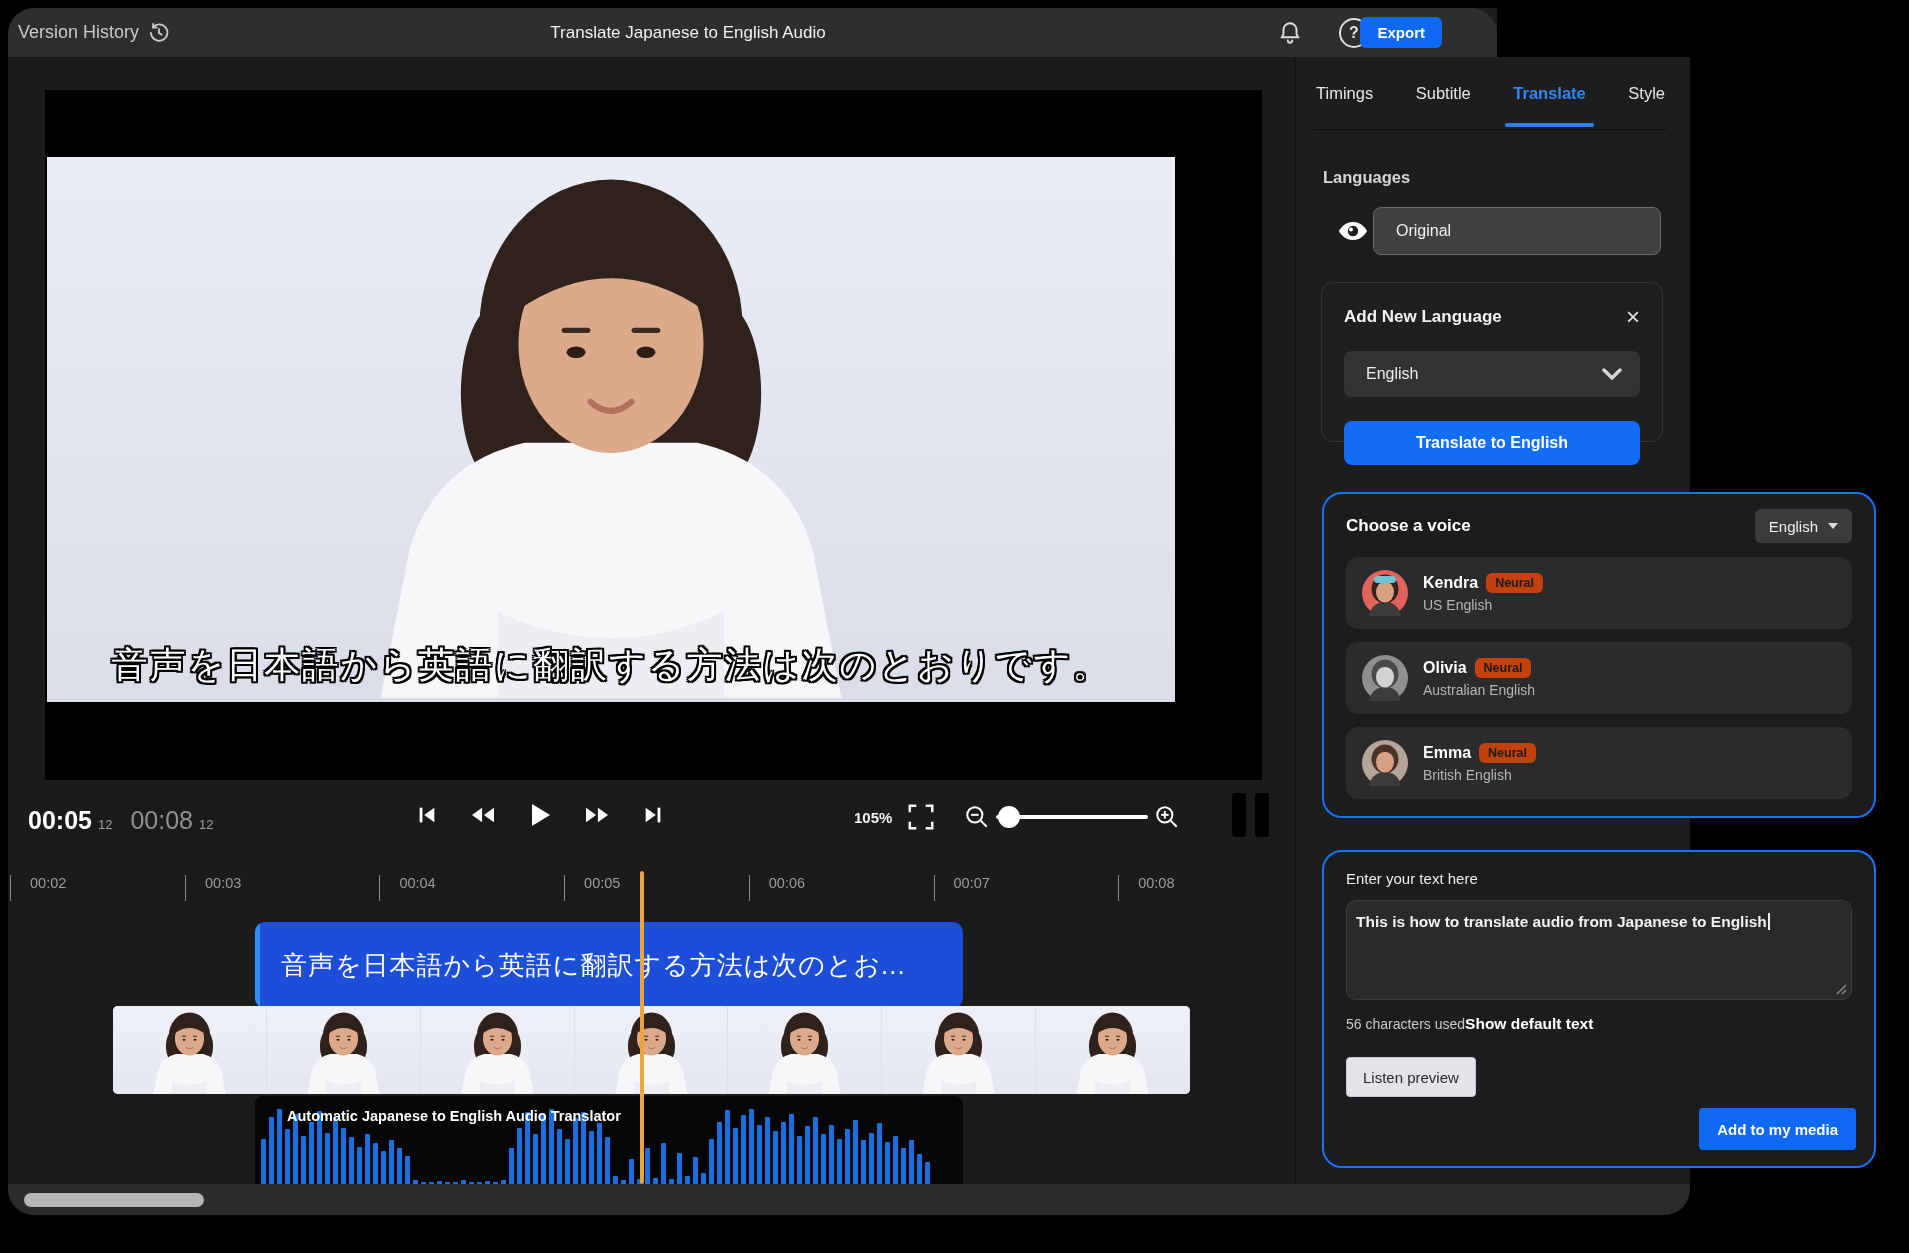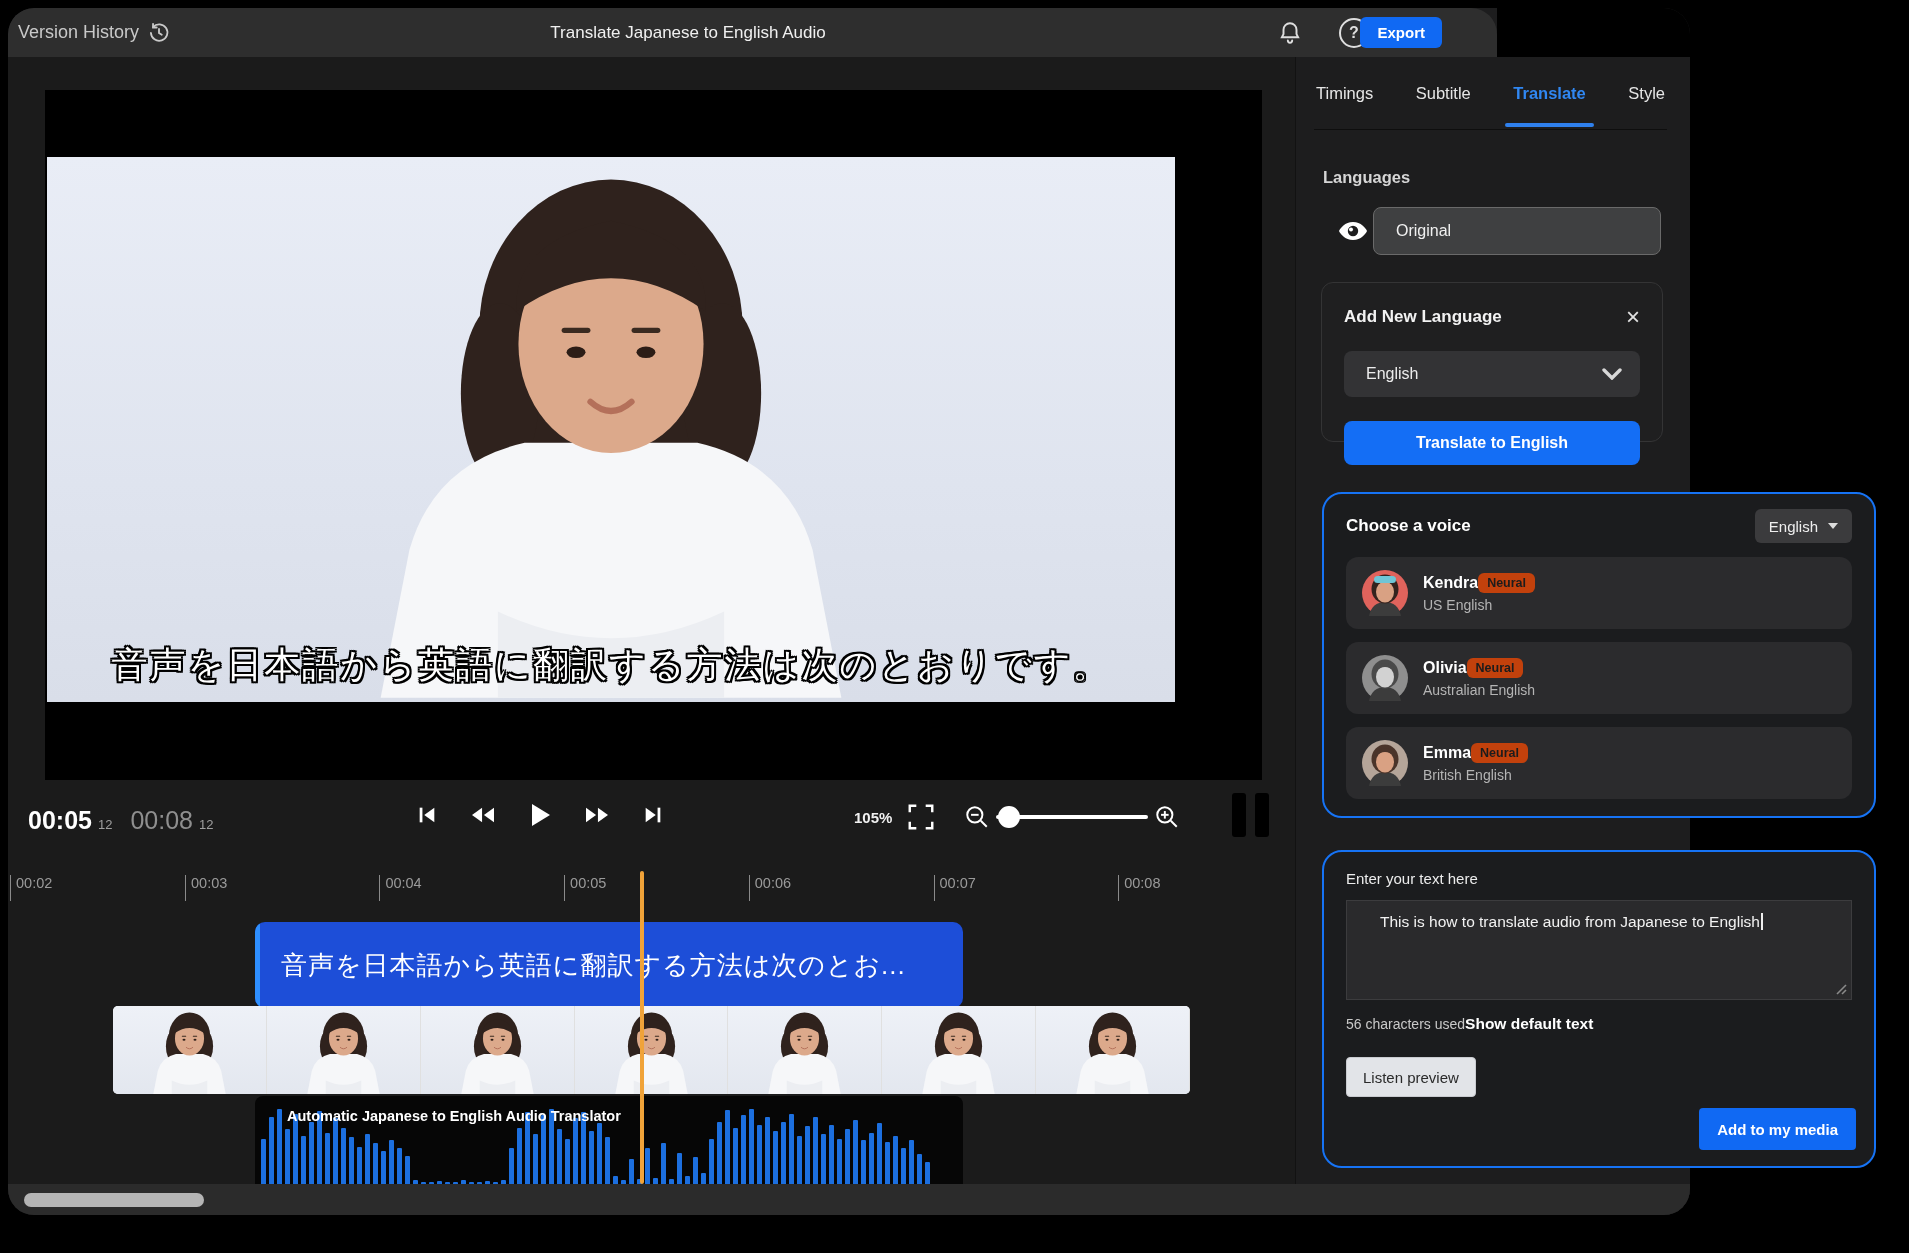--- a/index.html
+++ b/index.html
@@ -38,21 +38,21 @@
   .tr-btn{background:none;border:none;padding:0;cursor:pointer;display:flex;align-items:center;}
   .zoom-cluster{position:absolute;left:846px;top:22px;display:flex;align-items:center;}
   .pct{font-size:15px;font-weight:bold;color:#f0f0f0;width:52px;}
   .slider{position:relative;width:152px;height:26px;margin:0 6px;cursor:pointer;}
   .slider .track{position:absolute;left:0;right:0;top:11px;height:4px;background:#fff;border-radius:2px;}
   .slider .knob{position:absolute;left:2px;top:2px;width:22px;height:22px;background:#fff;border-radius:50%;}
   .pause-bars{position:absolute;left:1224px;top:13px;display:flex;gap:9px;}
   .pause-bars i{display:block;width:14px;height:44px;background:#000;border-radius:3px;}
   
   .ruler{position:absolute;left:0;top:816px;width:1330px;height:34px;cursor:pointer;}
-  .tick{position:absolute;top:2px;height:26px;border-left:1.5px solid #8a8a8a;padding-left:5px;
+  .tick{position:absolute;top:2px;height:26px;border-left:1.5px solid #8a8a8a;padding-left:19px;
         font-size:14.5px;color:#9a9a9a;display:flex;align-items:flex-start;}
   
   .clip-sub{position:absolute;left:247px;top:865px;width:708px;height:86px;background:#1d4ed8;border-radius:10px;
             display:flex;align-items:center;overflow:hidden;cursor:grab;}
   .clip-sub .edge{position:absolute;left:0;top:0;bottom:0;width:5px;background:#2e8fff;}
   .clip-sub .txt{margin:0 26px;font-size:26px;color:#fff;white-space:nowrap;letter-spacing:1px;}
   .filmstrip{position:absolute;left:105px;top:949px;width:1077px;height:88px;background:#ededed;border-radius:5px;
              display:flex;overflow:hidden;cursor:grab;}
   .fs-cell{flex:1;display:flex;align-items:flex-end;justify-content:center;border-right:1px solid #e0e0e0;
            background:linear-gradient(180deg,#eef1f7,#e3e7ef);overflow:hidden;}
@@ -93,28 +93,28 @@
   .bcard{position:absolute;background:#1b1c1e;border:2.5px solid #1673f5;border-radius:20px;box-sizing:border-box;z-index:10;}
   .voice-card{left:1322px;top:492px;width:554px;height:326px;padding:15px 22px;}
   .vc-head{display:flex;justify-content:space-between;align-items:center;}
   .vc-title{font-size:17px;font-weight:bold;color:#fff;}
   .pill{display:flex;align-items:center;gap:10px;background:#3b3b3d;border:none;border-radius:6px;height:34px;
         padding:0 14px;color:#eee;font-size:15px;cursor:pointer;font-family:"Liberation Sans",sans-serif;}
   .caret{width:0;height:0;border-left:5px solid transparent;border-right:5px solid transparent;border-top:6px solid #ddd;}
   .vrows{margin-top:14px;display:flex;flex-direction:column;gap:13px;}
   .vrow{height:72px;background:#2b2b2d;border-radius:12px;display:flex;align-items:center;padding:0 16px;gap:15px;
         cursor:pointer;}
-  .vmeta .nm{display:flex;align-items:center;gap:0;}
+  .vmeta .nm{display:flex;align-items:center;gap:8px;}
   .vname{font-size:16px;font-weight:bold;color:#fff;}
   .badge{background:#c2410c;color:#1c1c1c;font-size:12.5px;font-weight:bold;border-radius:6px;padding:3px 9px;}
   .vaccent{font-size:14px;color:#b5b5b5;margin-top:4px;}
   .text-card{left:1322px;top:850px;width:554px;height:318px;padding:18px 22px;}
   .tc-label{font-size:15px;color:#ececec;}
-  .ta{position:relative;margin-top:13px;height:74px;background:#2a2a2c;border:1px solid #3c3c3e;border-radius:0;
-      padding:12px 33px;font-size:15.5px;color:#f2f2f2;cursor:text;box-sizing:content-box;}
+  .ta{position:relative;margin-top:13px;height:74px;background:#2a2a2c;border:1px solid #3c3c3e;border-radius:10px;
+      padding:12px 9px;font-size:15.5px;color:#f2f2f2;cursor:text;box-sizing:content-box;font-weight:bold;}
   .caret-line{display:inline-block;width:2px;height:17px;background:#eee;vertical-align:text-bottom;margin-left:1px;}
   .resize-h{position:absolute;right:4px;bottom:4px;}
   .tc-meta{display:flex;align-items:center;margin-top:15px;}
   .chars{font-size:14px;color:#c9c9c9;}
   .show-default{font-size:15.5px;font-weight:bold;color:#fff;cursor:pointer;}
   .listen-btn{margin-top:24px;height:40px;padding:0 16px;background:#e2e4e8;border:1px solid #c9cbd0;border-radius:4px;
               color:#2a2a2a;font-size:15px;cursor:pointer;font-family:"Liberation Sans",sans-serif;}
   .add-media-btn{position:absolute;right:18px;bottom:16px;height:42px;padding:0 18px;background:#1069f3;border:none;
                  border-radius:4px;color:#fff;font-size:15px;font-weight:bold;cursor:pointer;
                  font-family:"Liberation Sans",sans-serif;}

